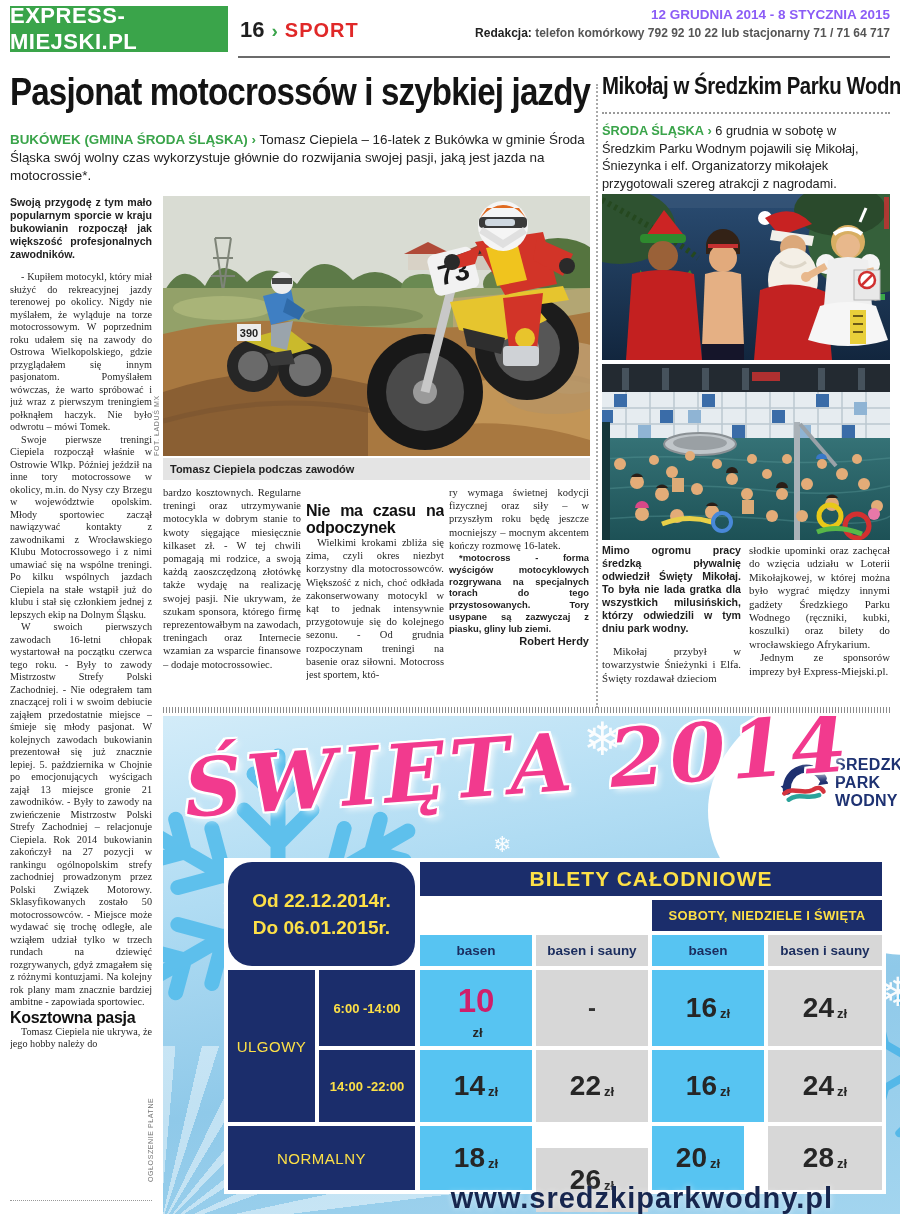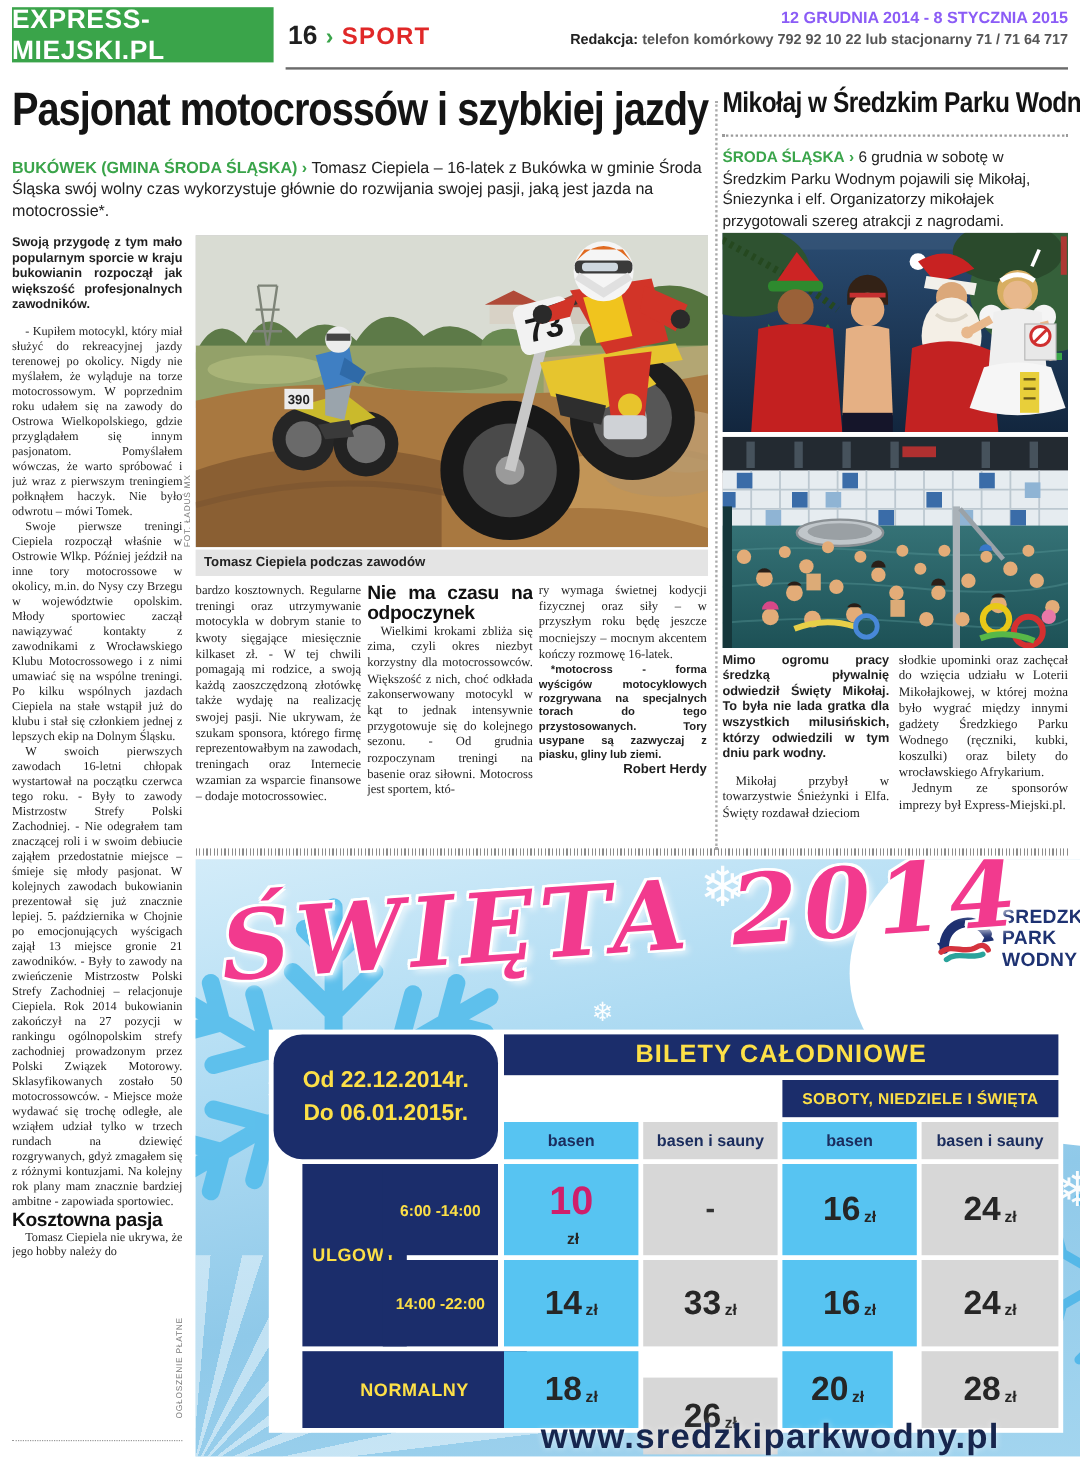--- a/index.html
+++ b/index.html
@@ -97,21 +97,21 @@
   .tback{left:61px;top:142px;width:662px;height:336px;background:#fff;}
   .tcell{position:absolute;display:flex;align-items:center;justify-content:center;box-sizing:border-box;
          font-family:"Liberation Sans","DejaVu Sans",sans-serif;}
   .navy{background:#1b2d6b;color:#fde047;}
   .lb{background:#57c4f2;}
   .gray{background:#d7d7d7;}
   .period{flex-direction:column;font-weight:bold;font-size:19px;line-height:27px;}
   .ttitle{font-weight:bold;font-size:21px;letter-spacing:1px;}
   .tgroup{font-weight:bold;font-size:13px;letter-spacing:.3px;}
   .thead{font-weight:bold;font-size:13.5px;color:#1b2d5e;}
-  .rowlab{font-weight:bold;font-size:15px;letter-spacing:.5px;margin-left:24px;}
+  .rowlab{font-weight:normal;font-size:15px;letter-spacing:.5px;}
   .time{font-weight:bold;font-size:13px;}
   .price{font-weight:bold;font-size:28px;color:#262626;}
   .price .zl{font-size:13px;position:relative;top:5px;margin-left:3px;}
   .price.magenta{font-size:33px;color:#cf1f6b;flex-direction:column;}
   .price.magenta .zl{color:#262626;}
   .dash{font-weight:bold;font-size:24px;color:#333;}
   .website{left:60px;top:466px;width:610px;text-align:right;
        font-family:"Liberation Sans","DejaVu Sans",sans-serif;font-weight:bold;font-size:29px;
        color:#17264e;letter-spacing:1px;text-shadow:0 0 6px rgba(255,255,255,.6);}
 </style>
@@ -227,21 +227,21 @@
       </g>
     </svg>
   </div>
   <div class="abs caption-bar">Tomasz Ciepiela podczas zawodów</div>
   <div class="abs vtext credit-moto">FOT. ŁADUŚ MX</div>
 
   <div class="abs bodycol col2">
     <p class="noindent">bardzo kosztownych. Regularne treningi oraz utrzymywanie motocykla w dobrym stanie to kwoty sięgające miesięcznie kilkaset zł. - W tej chwili pomagają mi rodzice, a swoją każdą zaoszczędzoną złotówkę także wydaję na realizację swojej pasji. Nie ukrywam, że szukam sponsora, którego firmę reprezentowałbym na zawodach, treningach oraz Internecie wzamian za wsparcie finansowe – dodaje motocrossowiec.</p>
   </div>
   <div class="abs bodycol col3">
-    <p class="subhead" style="margin-top:0;">Nie ma czasu na odpoczynek</p>
+    <p class="subhead" style="margin-top:16px;">Nie ma czasu na odpoczynek</p>
     <p>Wielkimi krokami zbliża się zima, czyli okres niezbyt korzystny dla motocrossowców. Większość z nich, choć odkłada zakonserwowany motocykl w kąt to jednak intensywnie przygotowuje się do kolejnego sezonu. - Od grudnia rozpoczynam treningi na basenie oraz siłowni. Motocross jest sportem, któ-</p>
   </div>
   <div class="abs bodycol col4">
     <p class="noindent">ry wymaga świetnej kodycji fizycznej oraz siły – w przyszłym roku będę jeszcze mocniejszy – mocnym akcentem kończy rozmowę 16-latek.</p>
     <p class="footnote">*motocross - forma wyścigów motocyklowych rozgrywana na specjalnych torach do tego przystosowanych. Tory usypane są zazwyczaj z piasku, gliny lub ziemi.</p>
     <p class="byline">Robert Herdy</p>
   </div>
 
   <div class="abs vsep"></div>
   <div class="abs ticks"></div>
@@ -517,21 +517,21 @@
     <div class="tcell gray price" style="left:605px;top:254px;width:114px;height:76px;">
         <span>24</span>
         <span class="zl">zł</span>
       </div>
 
     <div class="tcell lb price" style="left:257px;top:334px;width:112px;height:72px;">
         <span>14</span>
         <span class="zl">zł</span>
       </div>
     <div class="tcell gray price" style="left:373px;top:334px;width:112px;height:72px;">
-        <span>33</span>
+        <span>22</span>
         <span class="zl">zł</span>
       </div>
     <div class="tcell lb price" style="left:489px;top:334px;width:112px;height:72px;">
         <span>16</span>
         <span class="zl">zł</span>
       </div>
     <div class="tcell gray price" style="left:605px;top:334px;width:114px;height:72px;">
         <span>24</span>
         <span class="zl">zł</span>
       </div>

